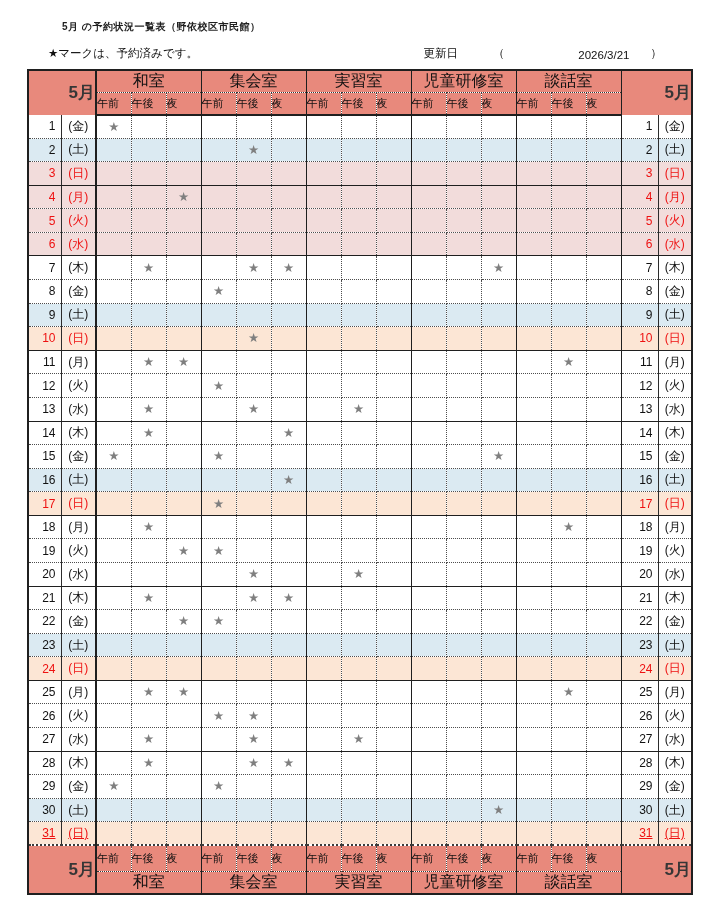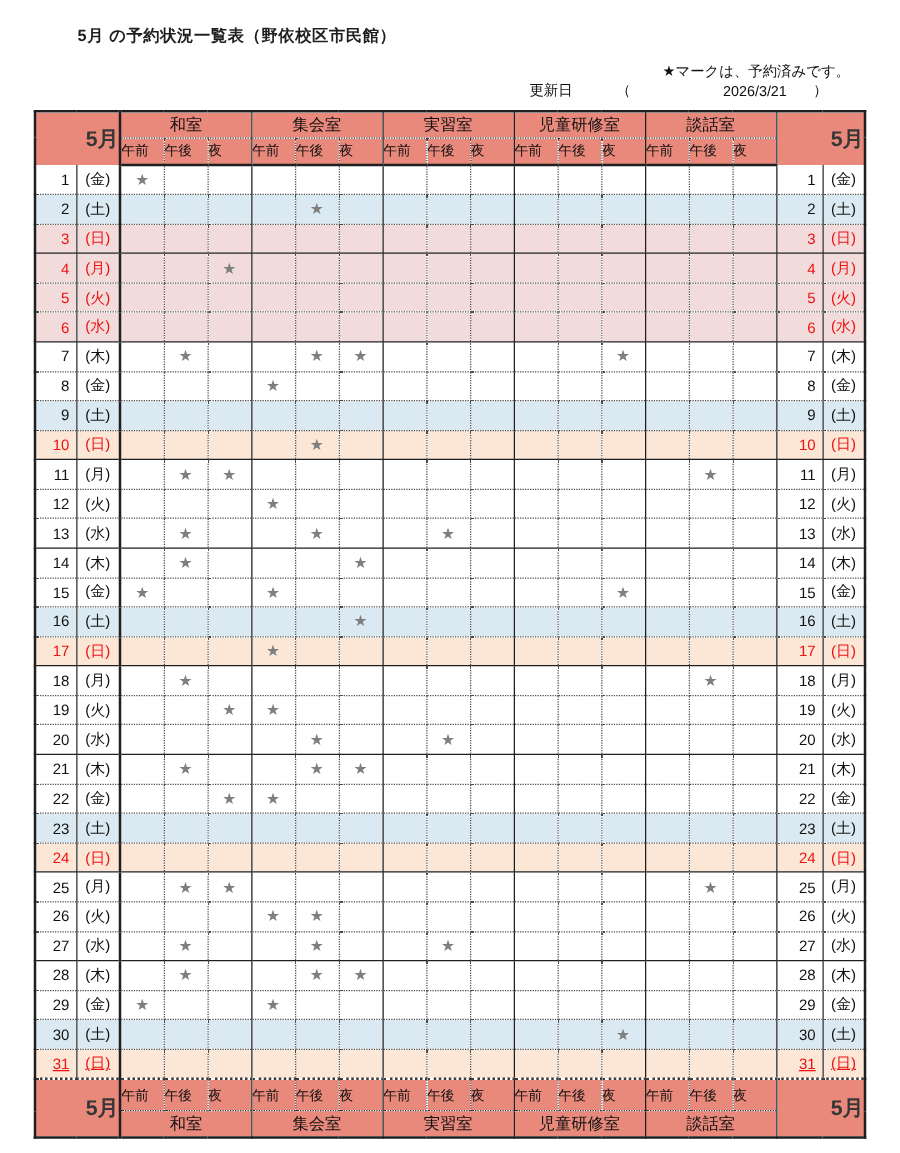--- a/index.html
+++ b/index.html
@@ -15,28 +15,27 @@
   *{box-sizing:border-box;margin:0;padding:0;}
   html,body{background:#ffffff;}
   body{
     width:720px;height:922px;overflow:hidden;
     font-family:"Liberation Sans","DejaVu Sans",sans-serif;
     color:#1a1a1a;
   }
   .page{padding-top:20px;}
   .title{
     margin-left:62px;
-    font-size:13px;font-weight:bold;color:#1f1f1f;
+    font-size:10px;font-weight:bold;color:#1f1f1f;
     letter-spacing:.5px;
   }
   .meta-row{
     margin:12px 40px 0 48px;
     display:flex;justify-content:space-between;align-items:flex-end;
     font-size:11.5px;
-    flex-direction:column;
   }
   .legend{color:#111;}
   .updated{display:flex;align-items:flex-end;color:#111;margin-right:18px;gap:21px;}
   .updated .u-label{margin-right:14px;}
   .updated .u-date{display:inline-block;width:104px;text-align:right;}
   table.tbl{
     border-collapse:collapse;table-layout:fixed;
     margin:8px 0 0 27px;
     border:2px solid var(--solid);
   }
@@ -50,21 +49,21 @@
   tfoot tr.f-group{height:21px;}
   .mth{
     background:var(--header-bg);
     font-size:17px;font-weight:bold;color:#363636;
     text-align:right;vertical-align:middle;
   }
   .mth-l{border-right:2px solid var(--solid);}
   .mth-r{border-left:1px solid var(--solid);}
   .grp{
     background:var(--header-bg);
-    font-size:13px;color:#111;text-align:center;vertical-align:middle;
+    font-size:16px;color:#111;text-align:center;vertical-align:middle;
     border-right:1px solid var(--solid);
   }
   thead .grp{border-bottom:1px dotted #333;}
   tfoot .grp{border-top:1px dotted #333;}
   .per{
     background:var(--header-bg);
     font-size:11px;color:#111;text-align:left;vertical-align:middle;
   }
   .sbr{border-right:1px dotted var(--dot);}  
   .gbr{border-right:1px solid var(--solid);} 

